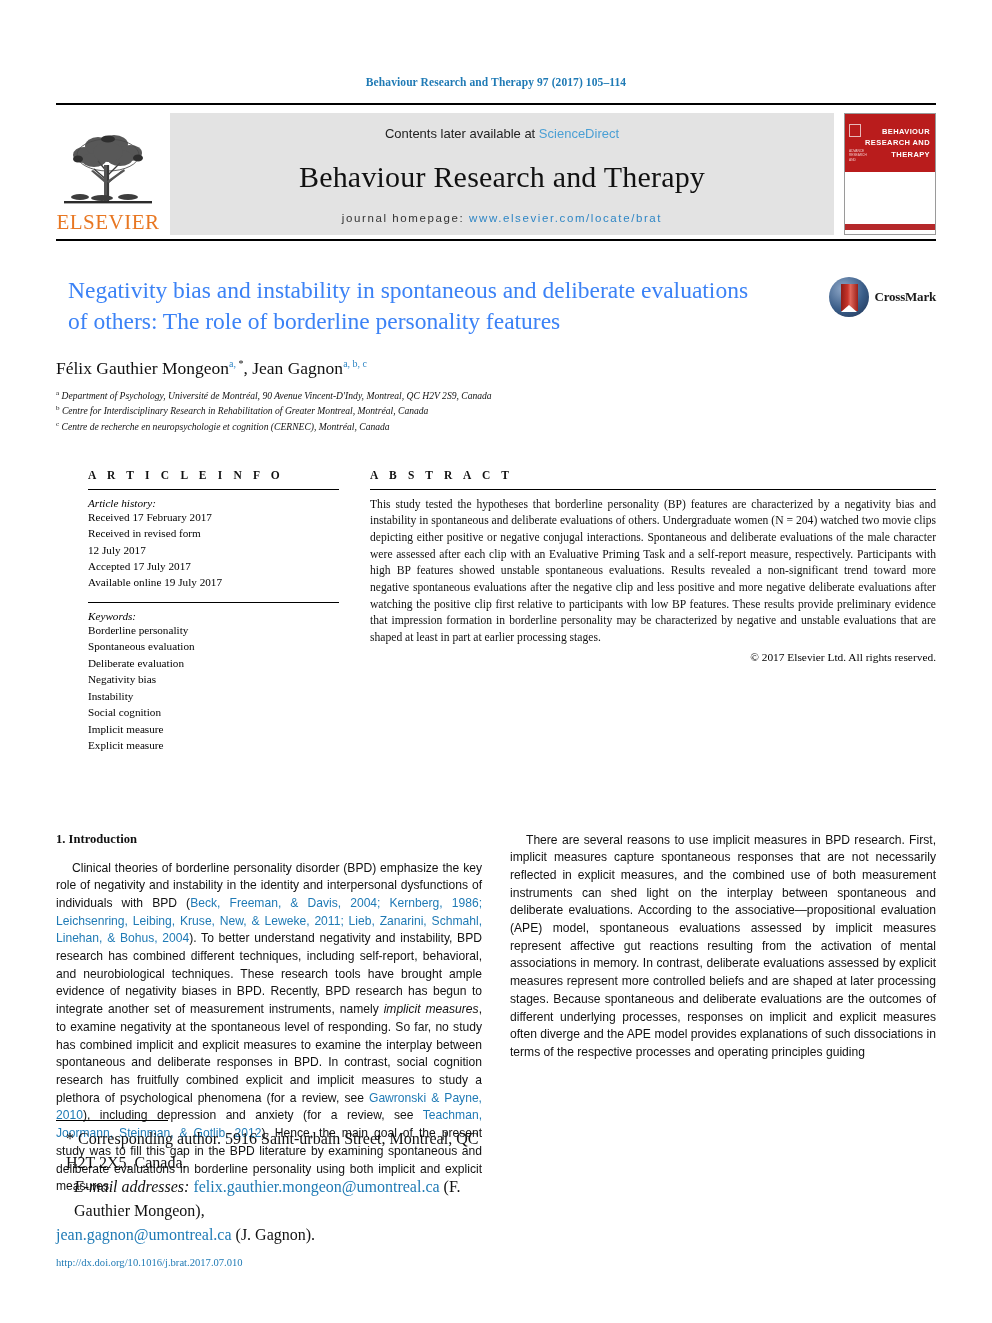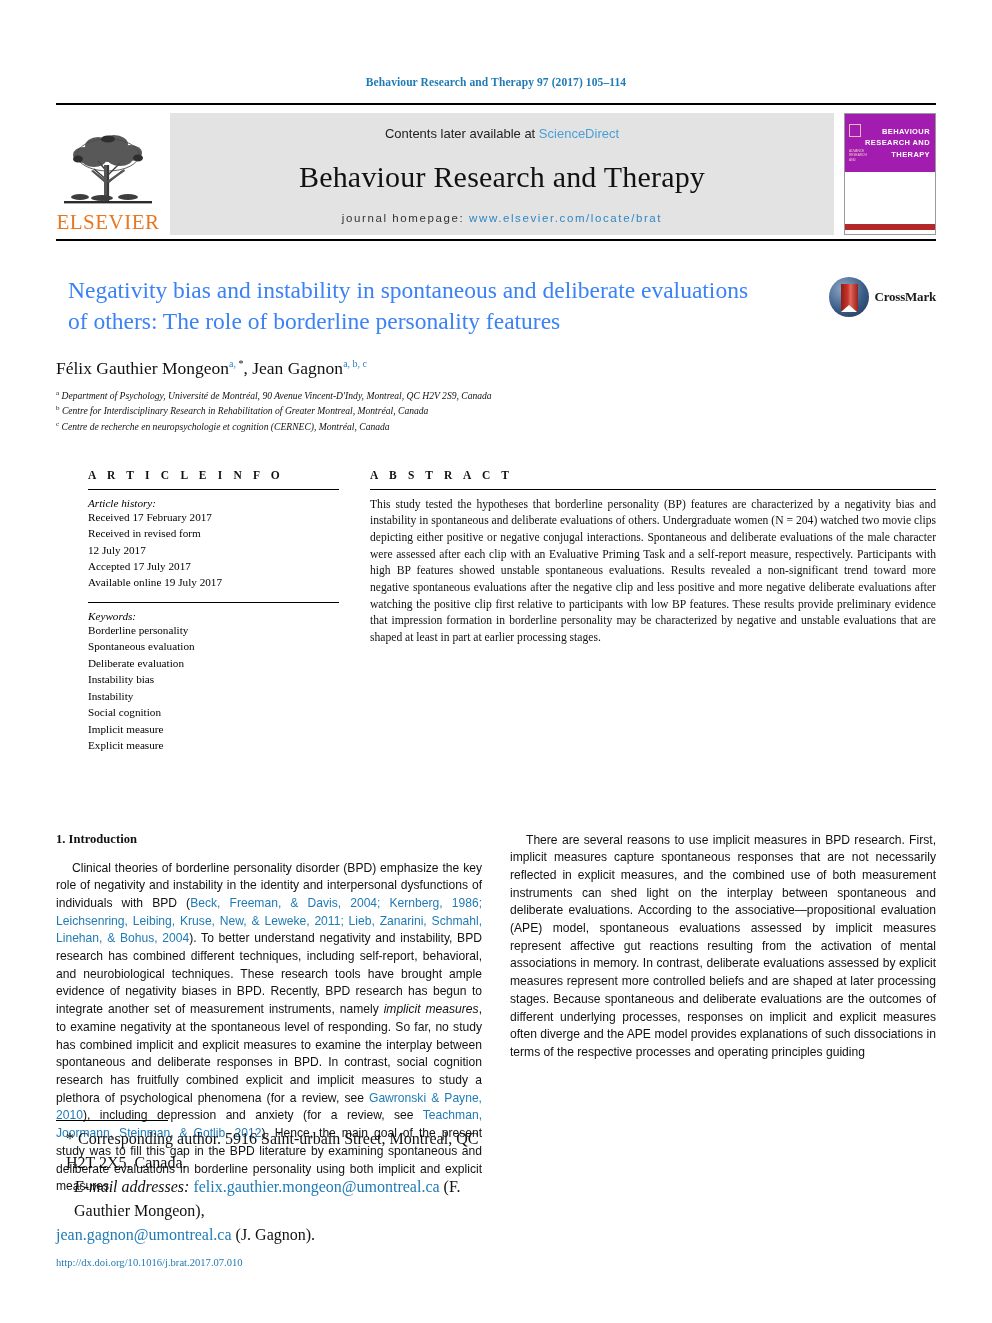--- a/index.html
+++ b/index.html
@@ -105,21 +105,21 @@
   }
   .cover {
     width: 92px;
     flex: 0 0 92px;
     border: 1px solid #9a9a9a;
     background: #fff;
     position: relative;
     box-sizing: border-box;
   }
   .cover-top {
-    background: #a21caf;
+    background: #b91c1c;
     height: 58px;
     display: flex;
     align-items: center;
     box-sizing: border-box;
     padding: 4px 5px 4px 4px;
   }
   .cover-mini {
     width: 16px;
     flex: 0 0 16px;
     color: #f2c8c8;
@@ -449,32 +449,33 @@
         <div>12 July 2017</div>
         <div>Accepted 17 July 2017</div>
         <div>Available online 19 July 2017</div>
       </div>
       <div class="hr-thin2"></div>
       <div class="info-italic">Keywords:</div>
       <div class="info-list">
         <div>Borderline personality</div>
         <div>Spontaneous evaluation</div>
         <div>Deliberate evaluation</div>
-        <div>Instability bias</div>
+        <div>Negativity bias</div>
         <div>Instability</div>
         <div>Social cognition</div>
         <div>Implicit measure</div>
         <div>Explicit measure</div>
       </div>
     </div>
 
     <div class="col-abstract">
       <div class="sec-head">A B S T R A C T</div>
       <div class="hr-thin"></div>
       <div class="abstract-body">This study tested the hypotheses that borderline personality (BP) features are characterized by a negativity bias and instability in spontaneous and deliberate evaluations of others. Undergraduate women (N = 204) watched two movie clips depicting either positive or negative conjugal interactions. Spontaneous and deliberate evaluations of the male character were assessed after each clip with an Evaluative Priming Task and a self-report measure, respectively. Participants with high BP features showed unstable spontaneous evaluations. Results revealed a non-significant trend toward more negative spontaneous evaluations after the negative clip and less positive and more negative deliberate evaluations after watching the positive clip first relative to participants with low BP features. These results provide preliminary evidence that impression formation in borderline personality may be characterized by negative and unstable evaluations that are shaped at least in part at earlier processing stages.</div>
+      <div class="abstract-copy">© 2017 Elsevier Ltd. All rights reserved.</div>
     </div>
   </div>
 
   <div class="body-cols">
 
     <div class="bcol">
       <h2 class="section-title">1. Introduction</h2>
       <p class="para"><span>Clinical theories of borderline personality disorder (BPD) emphasize the key role of negativity and instability in the identity and interpersonal dysfunctions of individuals with BPD (</span><span class="ref">Beck, Freeman, &amp; Davis, 2004; Kernberg, 1986; Leichsenring, Leibing, Kruse, New, &amp; Leweke, 2011; Lieb, Zanarini, Schmahl, Linehan, &amp; Bohus, 2004</span><span>). To better understand negativity and instability, BPD research has combined different techniques, including self-report, behavioral, and neurobiological techniques. These research tools have brought ample evidence of negativity biases in BPD. Recently, BPD research has begun to integrate another set of measurement instruments, namely </span><span class="ital">implicit measures</span><span>, to examine negativity at the spontaneous level of responding. So far, no study has combined implicit and explicit measures to examine the interplay between spontaneous and deliberate responses in BPD. In contrast, social cognition research has fruitfully combined explicit and implicit measures to study a plethora of psychological phenomena (for a review, see </span><span class="ref">Gawronski &amp; Payne, 2010</span><span>), including depression and anxiety (for a review, see </span><span class="ref">Teachman, Joormann, Steinman, &amp; Gotlib, 2012</span><span>). Hence, the main goal of the present study was to fill this gap in the BPD literature by examining spontaneous and deliberate evaluations in borderline personality using both implicit and explicit measures.</span></p>
     </div>
 

